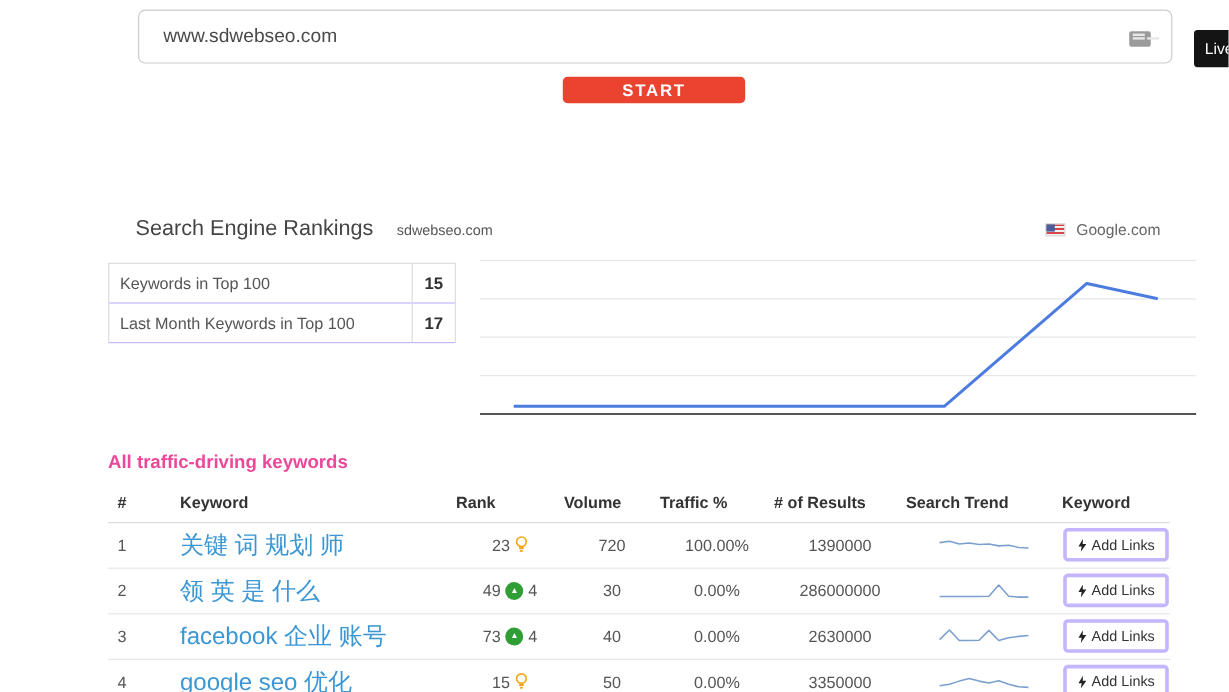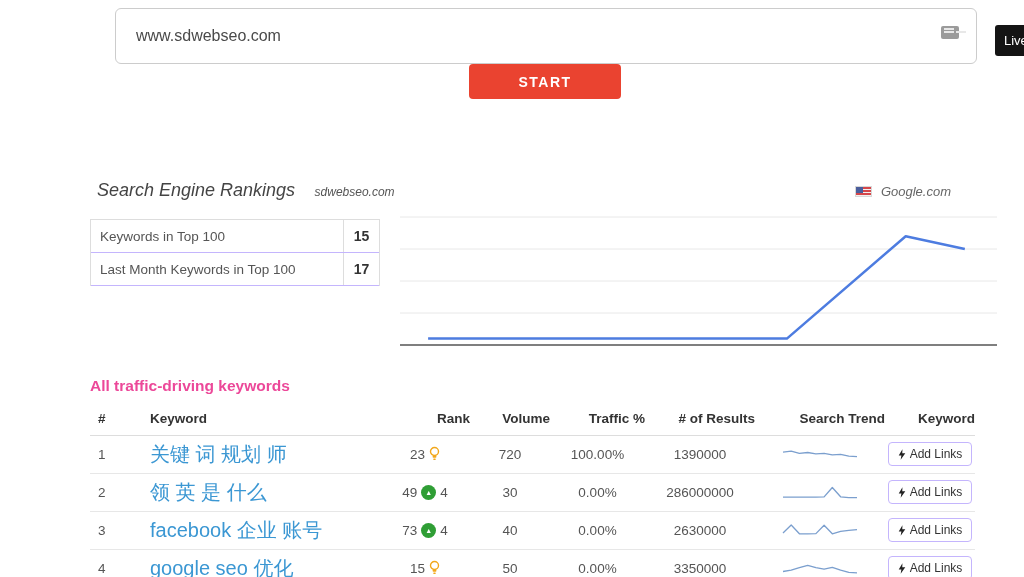--- a/index.html
+++ b/index.html
@@ -1,38 +1,38 @@
 <!DOCTYPE html>
 <html><head>
 <meta charset="utf-8">
 <style>
   * { margin:0; padding:0; box-sizing:border-box; }
   html,body { background:#fff; }
   body { font-family:"Liberation Sans","DejaVu Sans",sans-serif; }
   #screen { position:relative; width:1024px; height:577px; background:#fff; overflow:hidden; }
 
   
-  .url-input { position:absolute; left:115px; top:8px; width:862px; height:56px;
+  .url-input { position:absolute; left:115px; top:8px; width:862px; height:45px;
     border:1px solid #ccc; border-radius:6px; padding:0 44px 0 20px;
     font-family:"Liberation Sans",sans-serif; font-size:16px; color:#4a4a4a; outline:none; }
   .kbd-icon { position:absolute; left:941px; top:26px; width:18px; height:13px;
     background:#9b9b9b; border-radius:2px; }
   .kbd-icon::after { content:""; position:absolute; left:3px; top:5px; width:10px; height:2px;
     background:#e8e8e8; box-shadow:0 -3px 0 #e8e8e8, 12px 0 0 #e8e8e8; }
 
   .live-widget { position:absolute; left:995px; top:25px; width:29px; height:31px;
     background:#141414; color:#fff; font-size:13px; line-height:31px; padding-left:9px;
     overflow:hidden; white-space:nowrap; border-radius:3px 0 0 3px; }
 
-  .start-button { position:absolute; left:469px; top:64px; width:152px; height:35px;
+  .start-button { position:absolute; left:469px; top:64px; width:152px; height:22px;
     background:#ea4330; border:none; border-radius:4px; color:#fff; font-weight:bold;
     font-size:14px; letter-spacing:1.5px; font-family:"Liberation Sans",sans-serif; cursor:pointer; }
 
   
-  .rank-header { position:absolute; left:97px; top:180px; width:890px;font-style:italic; }
+  .rank-header { position:absolute; left:113px; top:180px; width:890px; }
   .rank-title { font-size:18px; color:#444; display:inline-block; }
   .rank-domain { font-size:12px; color:#555; margin-left:15px; }
   .engine { position:absolute; right:36px; top:4px; font-size:13px; color:#666; }
   .flag { display:inline-block; width:17px; height:11px; vertical-align:-1px; margin-right:5px;
     background:repeating-linear-gradient(180deg,#d5464a 0 1.6px,#f3f0ee 1.6px 3.2px);
     position:relative; border:0.5px solid #d8d8d8; }
   .flag::after { content:""; position:absolute; left:0; top:0; width:7px; height:6px; background:#4a5e9c; }
 
   
   .stats-box { position:absolute; left:90px; top:219px; width:290px;
@@ -42,31 +42,31 @@
   .stats-value { width:36px; border-left:1px solid #ddd; text-align:center; align-self:stretch;
     line-height:33px; font-size:14px; font-weight:bold; color:#333; }
 
   
   .main-chart { position:absolute; left:400px; top:210px; }
 
   
   .kw-title { position:absolute; left:90px; top:377px; font-size:15.5px; font-weight:bold; color:#ec4899; }
   .kw-table { position:absolute; left:90px; top:403px; width:885px; border-collapse:collapse; table-layout:fixed; }
   .kw-table th { font-size:13.5px; font-weight:bold; color:#333; height:32px;
-    border-bottom:1px solid #ddd; text-align:right; }
+    border-bottom:1px solid #ddd; text-align:left; }
   .kw-table th.l, .kw-table td.l { text-align:left; }
   .kw-table td { font-size:13.5px; color:#555; height:38px; border-bottom:1px solid #e7e7e7;
     text-align:center; vertical-align:middle; }
   .kw-table td.num { padding-left:8px; }
   .kw-table th.num { padding-left:8px; }
   .kw-link { color:#3b97d3; text-decoration:none; cursor:pointer; font-size:20px; }
   .rank-wrap { display:inline-flex; align-items:flex-end; gap:4px; justify-content:center; }
   .up-badge { display:inline-flex; width:15px; height:15px; border-radius:50%; background:#2f9e35;
     color:#fff; font-size:7px; align-items:center; justify-content:center; line-height:1; }
-  .add-links-btn { display:inline-flex; align-items:center; gap:4px; border:1px solid #c4b5fd;
+  .add-links-btn { display:inline-flex; align-items:center; gap:4px; border:3px solid #c4b5fd;
     background:#fff; border-radius:4px; padding:4px 9px; font-size:12px; color:#333;
     font-family:"Liberation Sans",sans-serif; cursor:pointer; }
 </style>
 </head>
 <body>
 
 <div id="screen">
 
   <input class="url-input" type="text" value="www.sdwebseo.com" style="">
   <div class="kbd-icon"></div>

